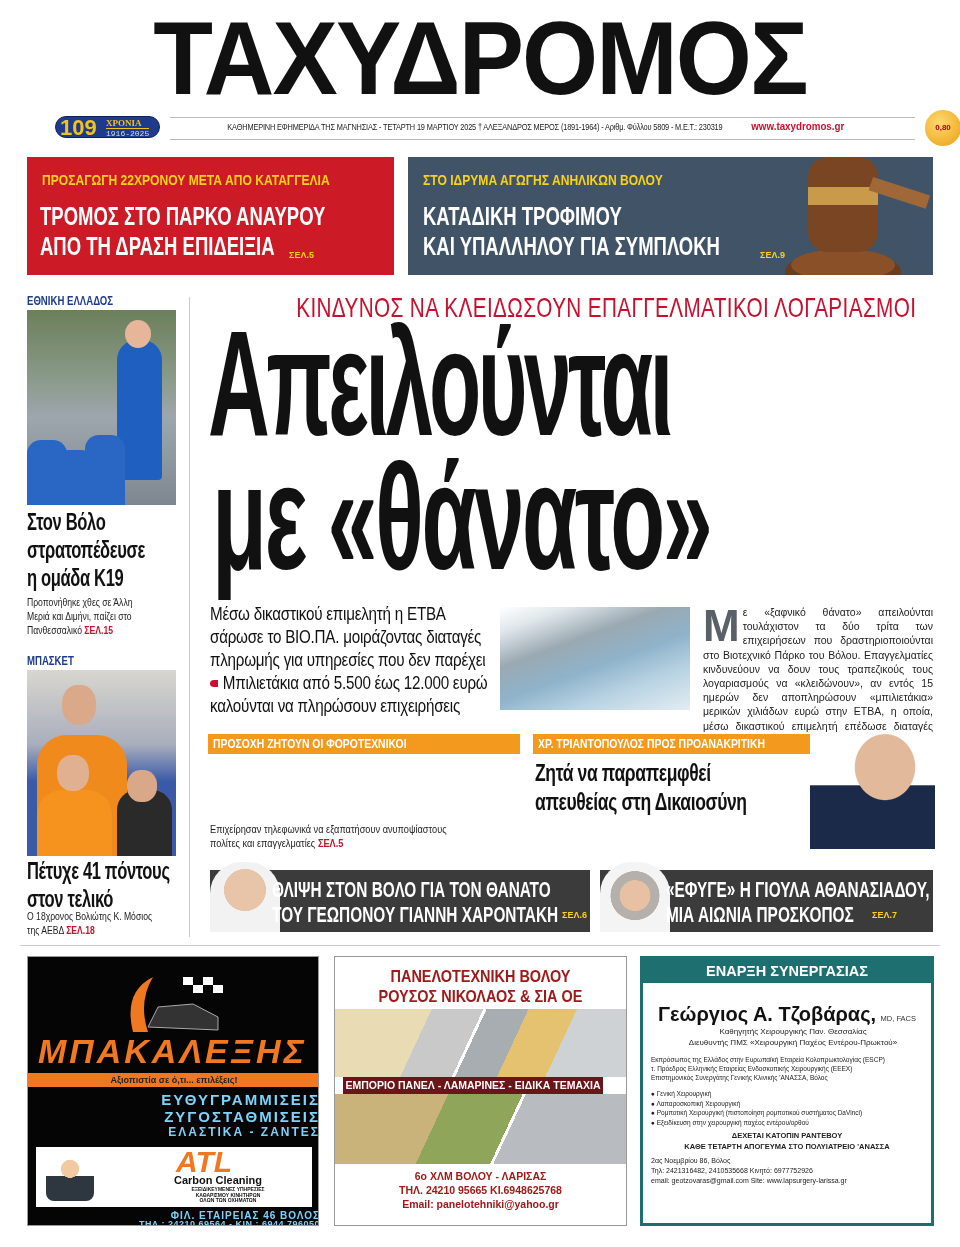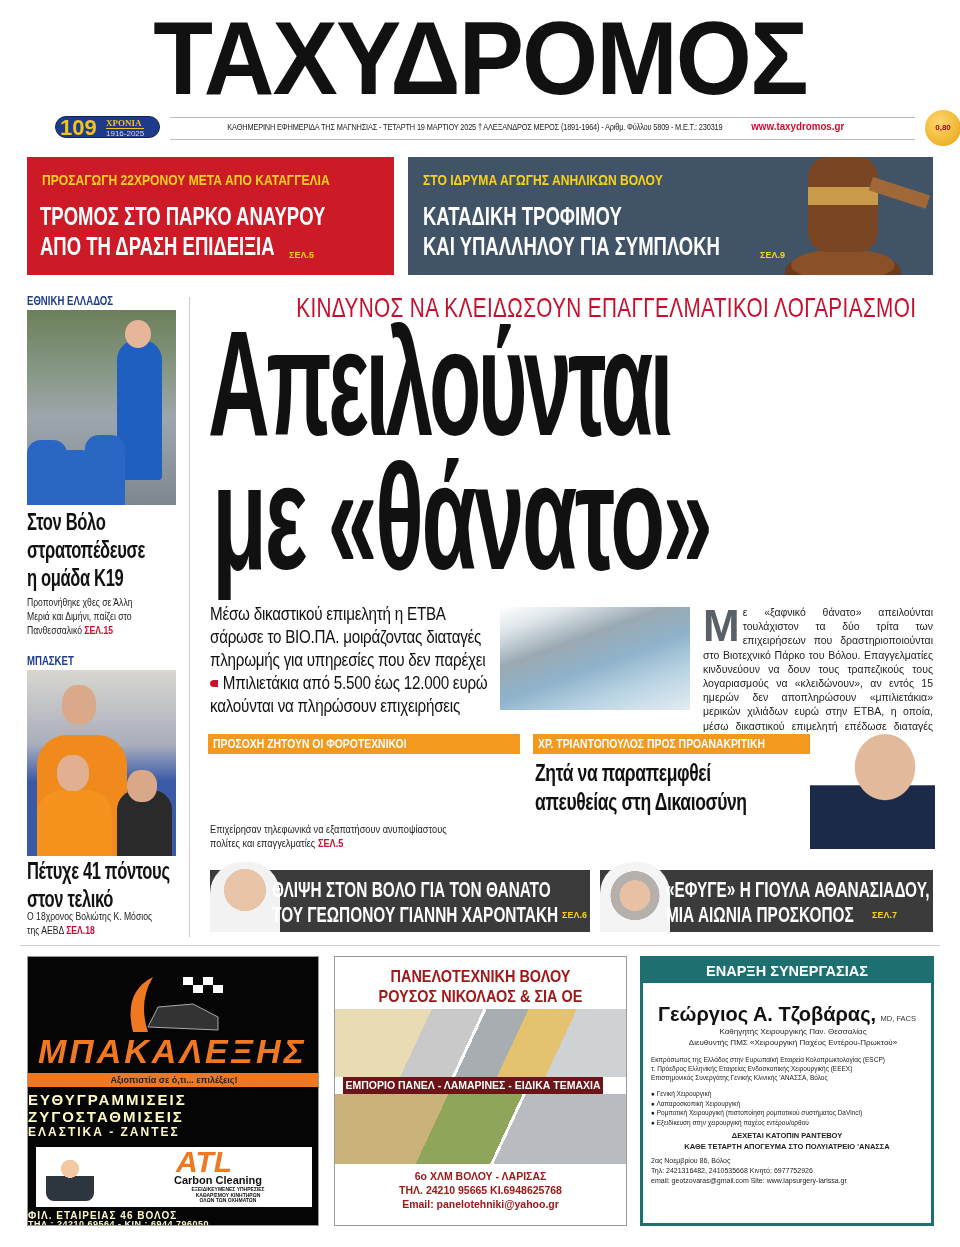--- a/index.html
+++ b/index.html
@@ -5,21 +5,21 @@
 *{box-sizing:border-box;margin:0;padding:0}
 body{width:960px;height:1247px;background:#fff;font-family:"Liberation Sans",sans-serif;position:relative;overflow:hidden;color:#111}
 .abs{position:absolute}
 
 #masthead{left:0;top:0;width:960px;height:110px}
 #mast-title{left:0;top:8px;width:960px;text-align:center;font-size:104px;font-weight:900;letter-spacing:-2px;color:#111;line-height:100px;transform:scaleX(0.94)}
 #meta-bar{left:55px;top:116px;width:860px;height:24px}
 #badge{left:0;top:0;width:105px;height:22px;background:#1e3a8a;border-radius:11px;border:1px solid #0f2260}
 #badge-num{left:4px;top:-2px;font-size:22px;font-weight:900;color:#f2c418;font-family:"Liberation Sans",sans-serif}
 #badge-lbl{left:50px;top:1px;font-size:9px;color:#f2c418;font-family:"Liberation Serif",serif;font-weight:bold}
-#badge-yrs{left:50px;top:11px;font-size:8px;color:#ddd;font-family:Liberation Sans, sans-serif;border-top:1px solid #f2c418}
+#badge-yrs{left:50px;top:11px;font-size:8px;color:#ddd;font-family:Liberation Mono, monospace;border-top:1px solid #f2c418}
 #meta-rule1{left:115px;top:1px;width:745px;height:1px;background:#bbb}
 #meta-rule2{left:115px;top:23px;width:745px;height:1px;background:#bbb}
 #meta-text{left:118px;top:6px;font-size:9px;color:#222;white-space:nowrap;letter-spacing:-0.2px;transform:scaleX(0.82)}
 #meta-url{left:688px;top:4px;font-size:11.5px;color:#c8102e;font-weight:bold;white-space:nowrap;transform:scaleX(0.85)}
 #price{left:870px;top:-6px;width:36px;height:36px;border-radius:50%;background:radial-gradient(circle at 40% 35%,#ffd970,#e8a010);font-size:8px;color:#b6001a;text-align:center;line-height:36px;font-weight:bold}
 
 .topbox{top:157px;height:118px}
 #box-red{left:27px;width:367px;background:#cd1a27}
 #box-blue{left:408px;width:525px;background:#415467;overflow:hidden}
 .kicker-y{font-size:15.5px;font-weight:bold;color:#f9d21a;white-space:nowrap;transform:scaleX(0.78);transform-origin:left top}
@@ -53,21 +53,21 @@
 .obit{top:870px;height:62px;background:#3b3b3b}
 .obit-face{position:absolute;left:0;top:-8px;width:70px;height:70px;border-radius:45% 45% 0 0}
 .obit-text{position:absolute;top:7px;font-size:22px;font-weight:bold;color:#fff;line-height:25px;white-space:nowrap;transform:scaleX(0.7);transform-origin:left top}
 
 #ad-divider{left:20px;top:945px;width:920px;height:1px;background:#ccc}
 .ad{top:956px;height:270px;overflow:hidden}
 #ad1{left:27px;width:292px;background:#050505;border:1px solid #999}
 #ad2{left:334px;width:293px;background:#fff;border:1px solid #999}
 #ad3{left:640px;width:294px;background:#fff;border:3px solid #1e6f6f}
 .ad1-brand{font-size:34px;font-weight:900;font-style:italic;color:#f07820;letter-spacing:3px;white-space:nowrap}
-.ad1-line{font-size:16px;font-weight:900;color:#fef9c3;letter-spacing:2px;white-space:nowrap;text-align:left}
+.ad1-line{font-size:16px;font-weight:900;color:#7dd3fc;letter-spacing:2px;white-space:nowrap;text-align:right}
 .ad2-title{font-size:17px;font-weight:bold;color:#a01818;text-align:center;white-space:nowrap;line-height:20px;transform:scaleX(0.85);transform-origin:center top}
 .ad2-band{background:#6b1518;color:#fff;font-size:10.5px;text-align:center;font-weight:bold;height:17px;line-height:17px;white-space:nowrap}
 .ad2-foot{font-size:10.5px;color:#a01818;font-weight:bold;text-align:center;line-height:14px;white-space:nowrap}
 .ad3-head{background:#1e6f6f;color:#fff;font-weight:bold;text-align:center;font-size:14.5px;height:24px;line-height:24px}
 .ad3-name{font-size:20px;font-weight:900;text-align:center;color:#111;white-space:nowrap}
 .ad3-small{font-size:8px;color:#222;line-height:10.5px;white-space:nowrap}
 .ad3-c{text-align:center}
 </style>
 </head>
 <body>

